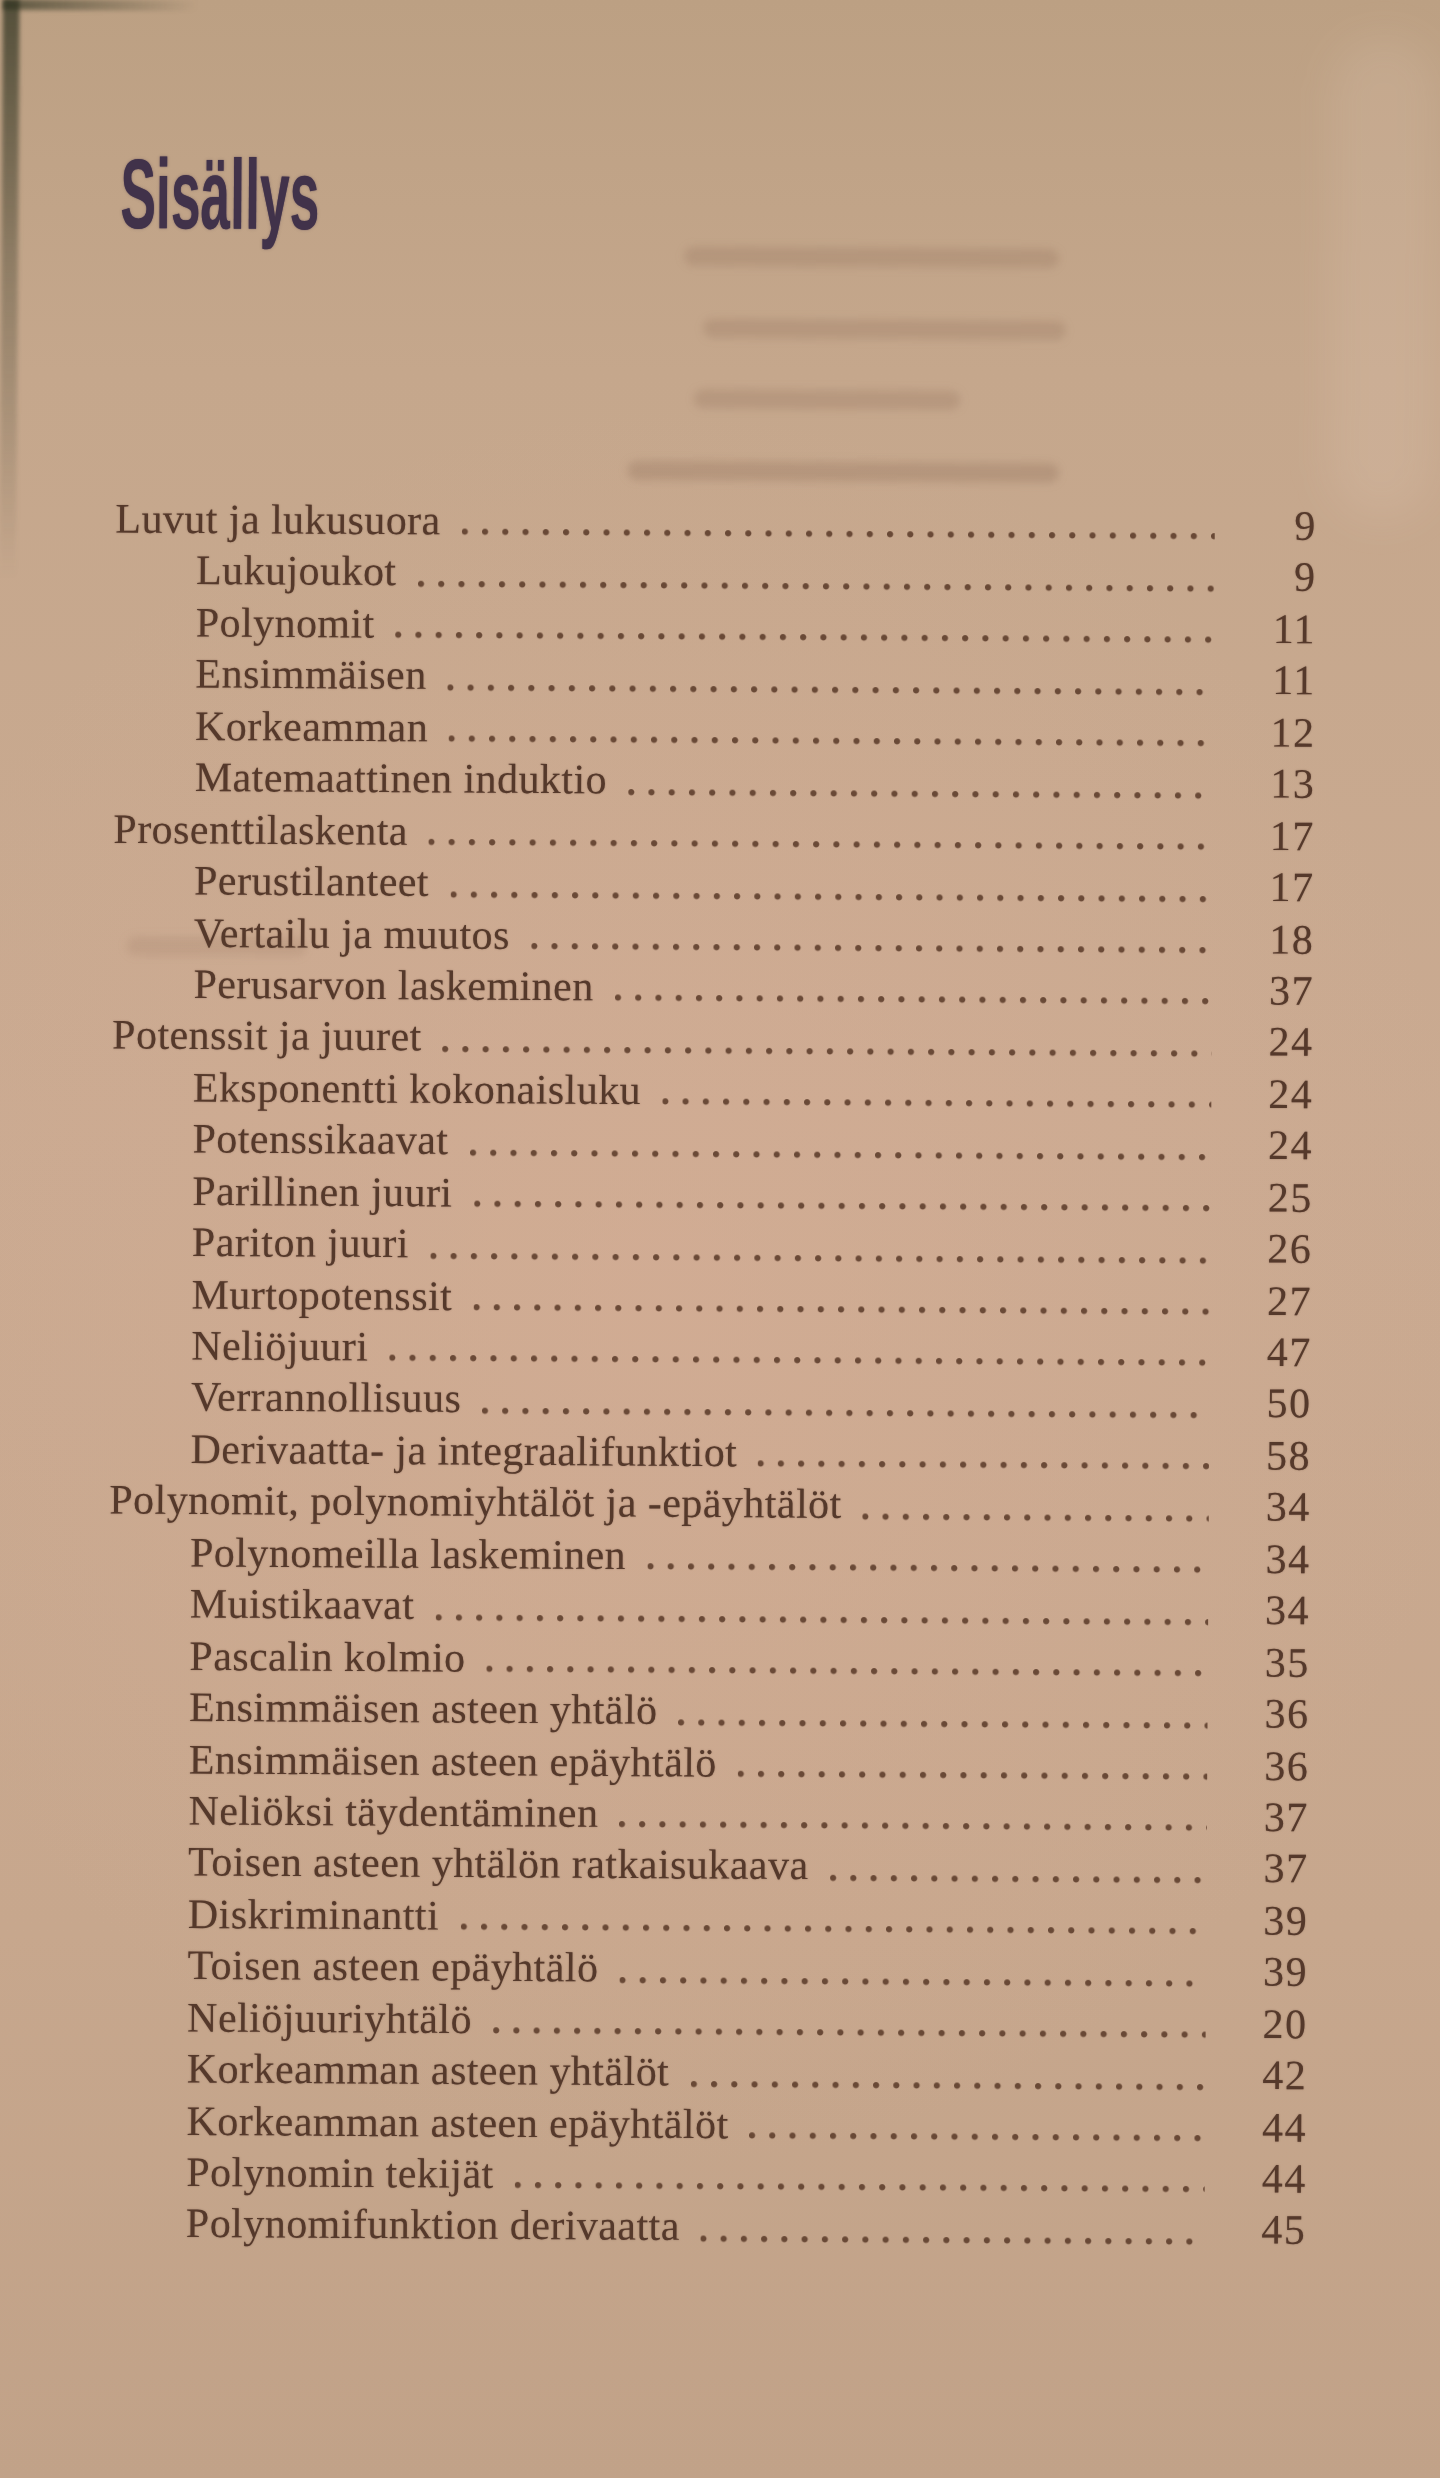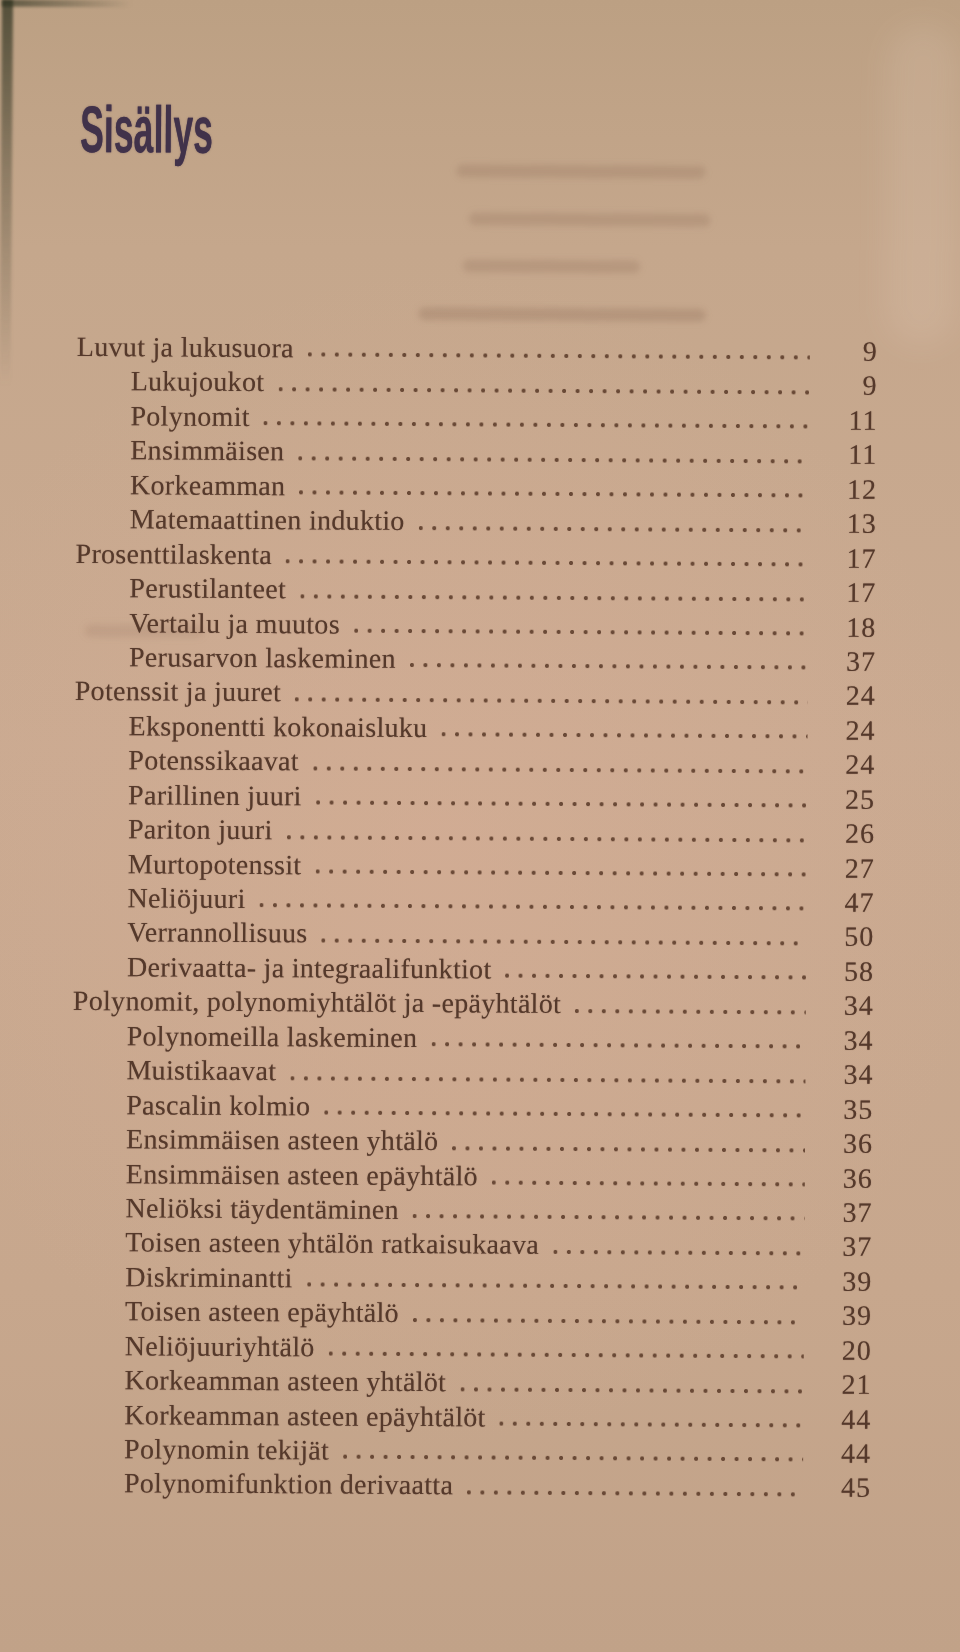--- a/index.html
+++ b/index.html
@@ -297,21 +297,21 @@
 
   <div class="toc-row indent">
     <span class="label">Neliöjuuriyhtälö</span>
     <span class="dots"></span>
     <span class="pg">20</span>
   </div>
 
   <div class="toc-row indent">
     <span class="label">Korkeamman asteen yhtälöt</span>
     <span class="dots"></span>
-    <span class="pg">21</span>
+    <span class="pg">42</span>
   </div>
 
   <div class="toc-row indent">
     <span class="label">Korkeamman asteen epäyhtälöt</span>
     <span class="dots"></span>
     <span class="pg">44</span>
   </div>
 
   <div class="toc-row indent">
     <span class="label">Polynomin tekijät</span>

